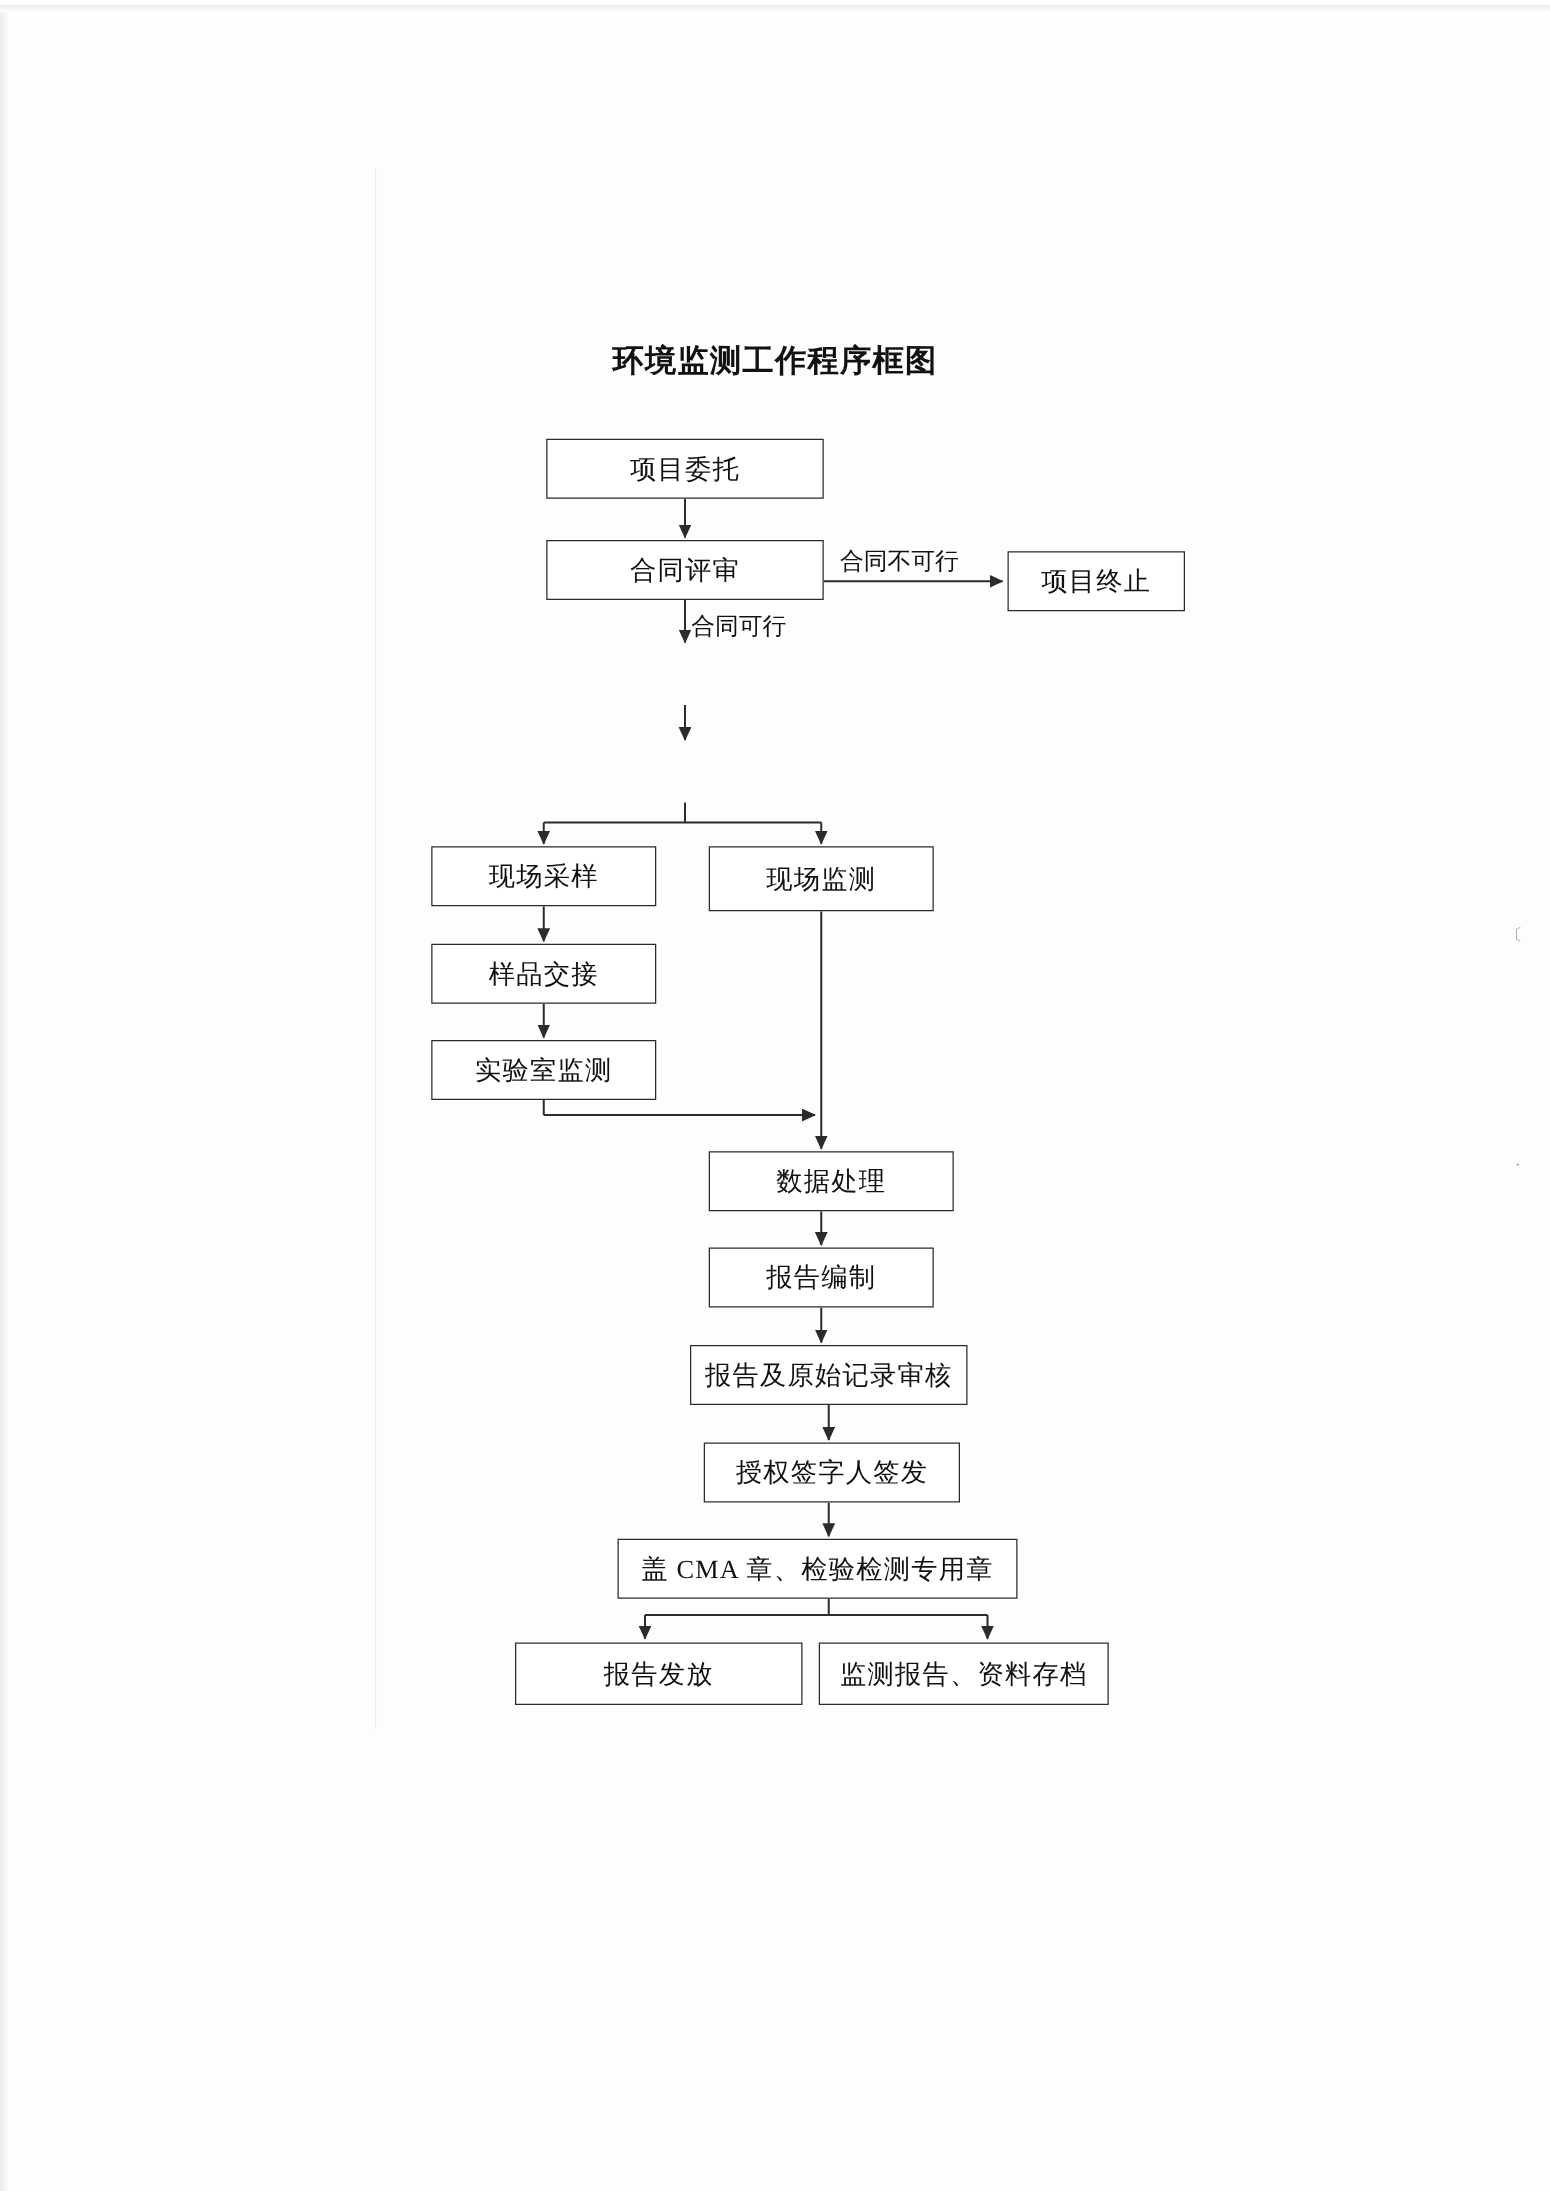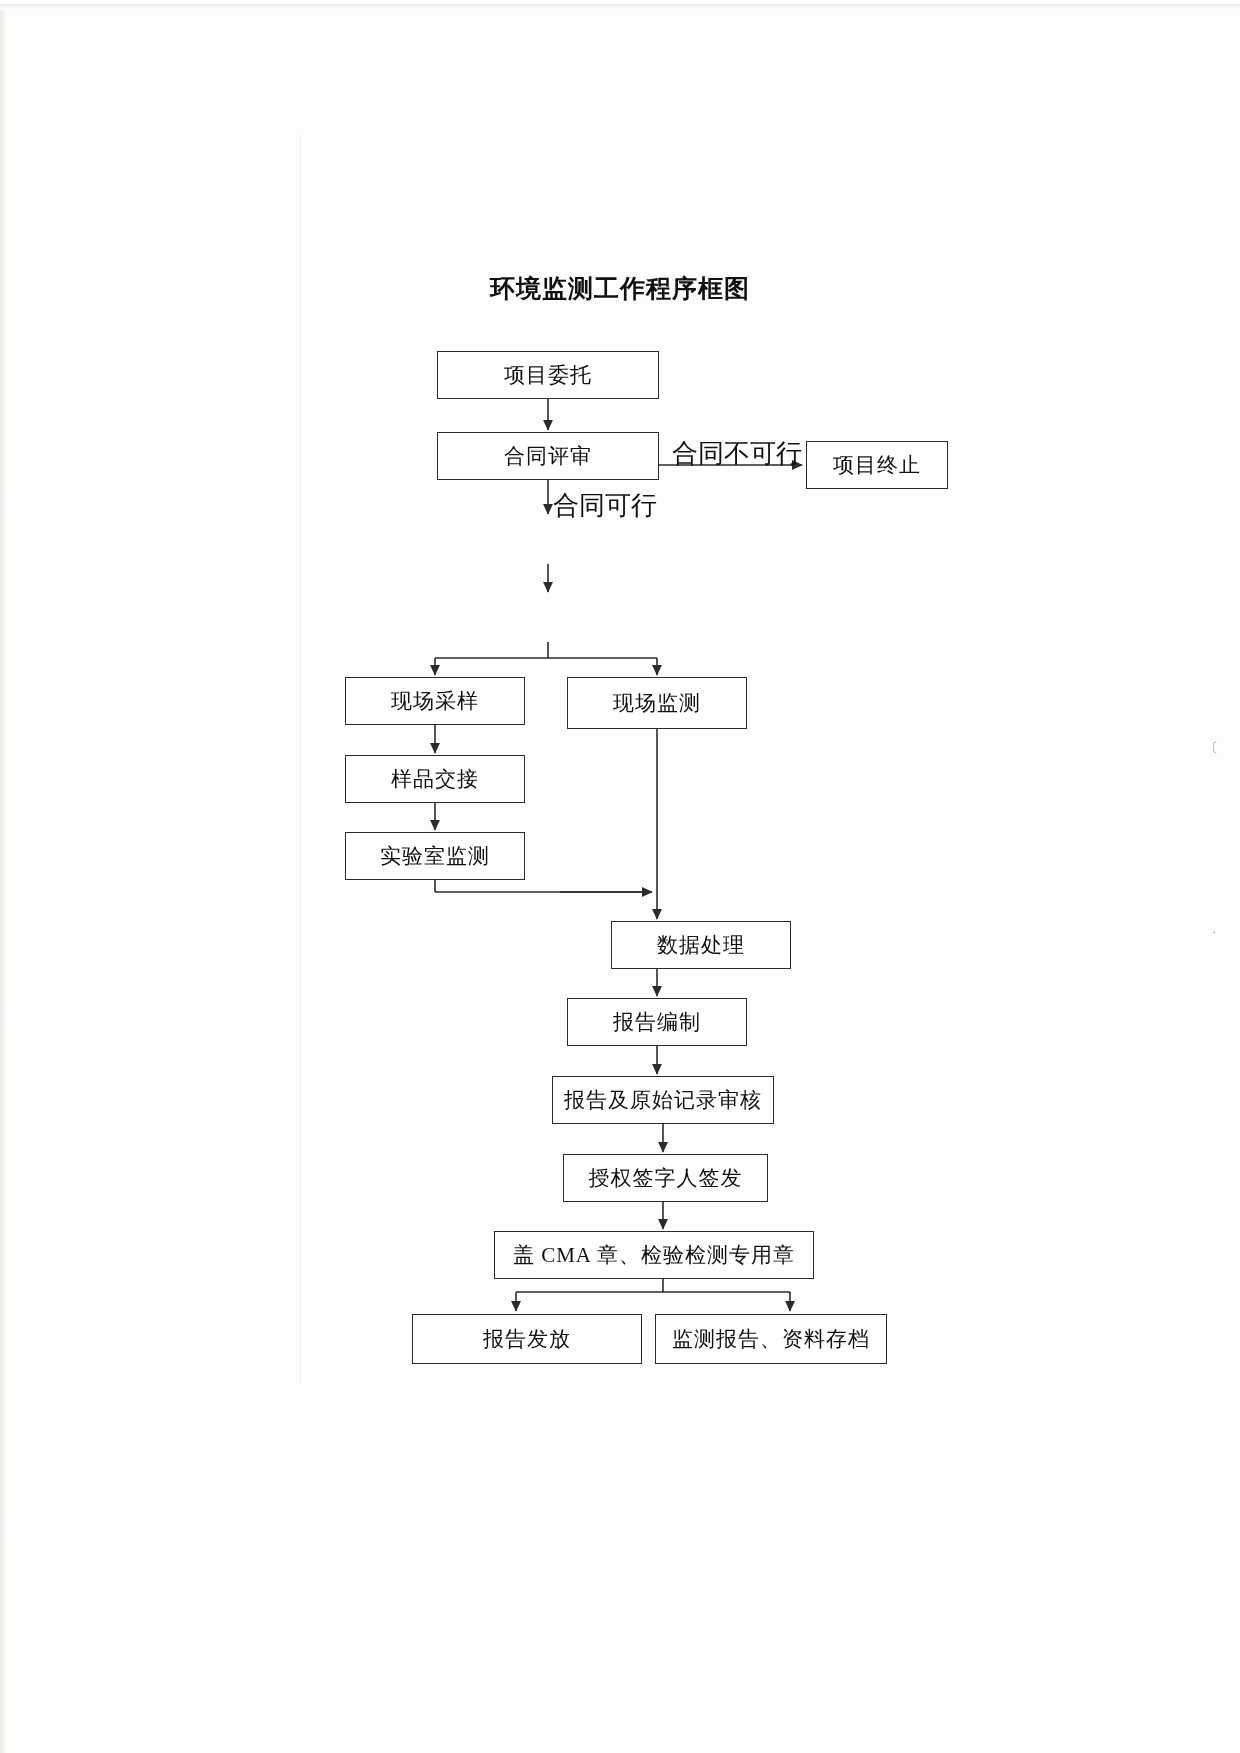--- a/index.html
+++ b/index.html
@@ -61,21 +61,21 @@
     display: flex;
     align-items: center;
     justify-content: center;
     font-size: 21px;
     letter-spacing: 1px;
     white-space: nowrap;
     font-family: "Liberation Serif", "DejaVu Serif", serif;
   }
   .edge-label {
     position: absolute;
-    font-size: 26px;
+    font-size: 19px;
     white-space: nowrap;
     font-family: "Liberation Serif", "DejaVu Serif", serif;
   }
   svg.connectors {
     position: absolute;
     left: 0; top: 0;
     width: 1240px;
     height: 1753px;
     pointer-events: none;
   }
@@ -168,21 +168,21 @@
     </div>
   <div class="node" style="left:567px;top:673px;width:180px;height:52px;">
       <span>现场监测</span>
     </div>
   <div class="node" style="left:345px;top:751px;width:180px;height:48px;">
       <span>样品交接</span>
     </div>
   <div class="node" style="left:345px;top:828px;width:180px;height:48px;">
       <span>实验室监测</span>
     </div>
-  <div class="node" style="left:567px;top:917px;width:180px;height:48px;margin-left:44px;">
+  <div class="node" style="left:567px;top:917px;width:196px;height:48px;">
       <span>数据处理</span>
     </div>
   <div class="node" style="left:567px;top:994px;width:180px;height:48px;">
       <span>报告编制</span>
     </div>
   <div class="node" style="left:552px;top:1072px;width:222px;height:48px;">
       <span>报告及原始记录审核</span>
     </div>
   <div class="node" style="left:563px;top:1150px;width:205px;height:48px;">
       <span>授权签字人签发</span>

